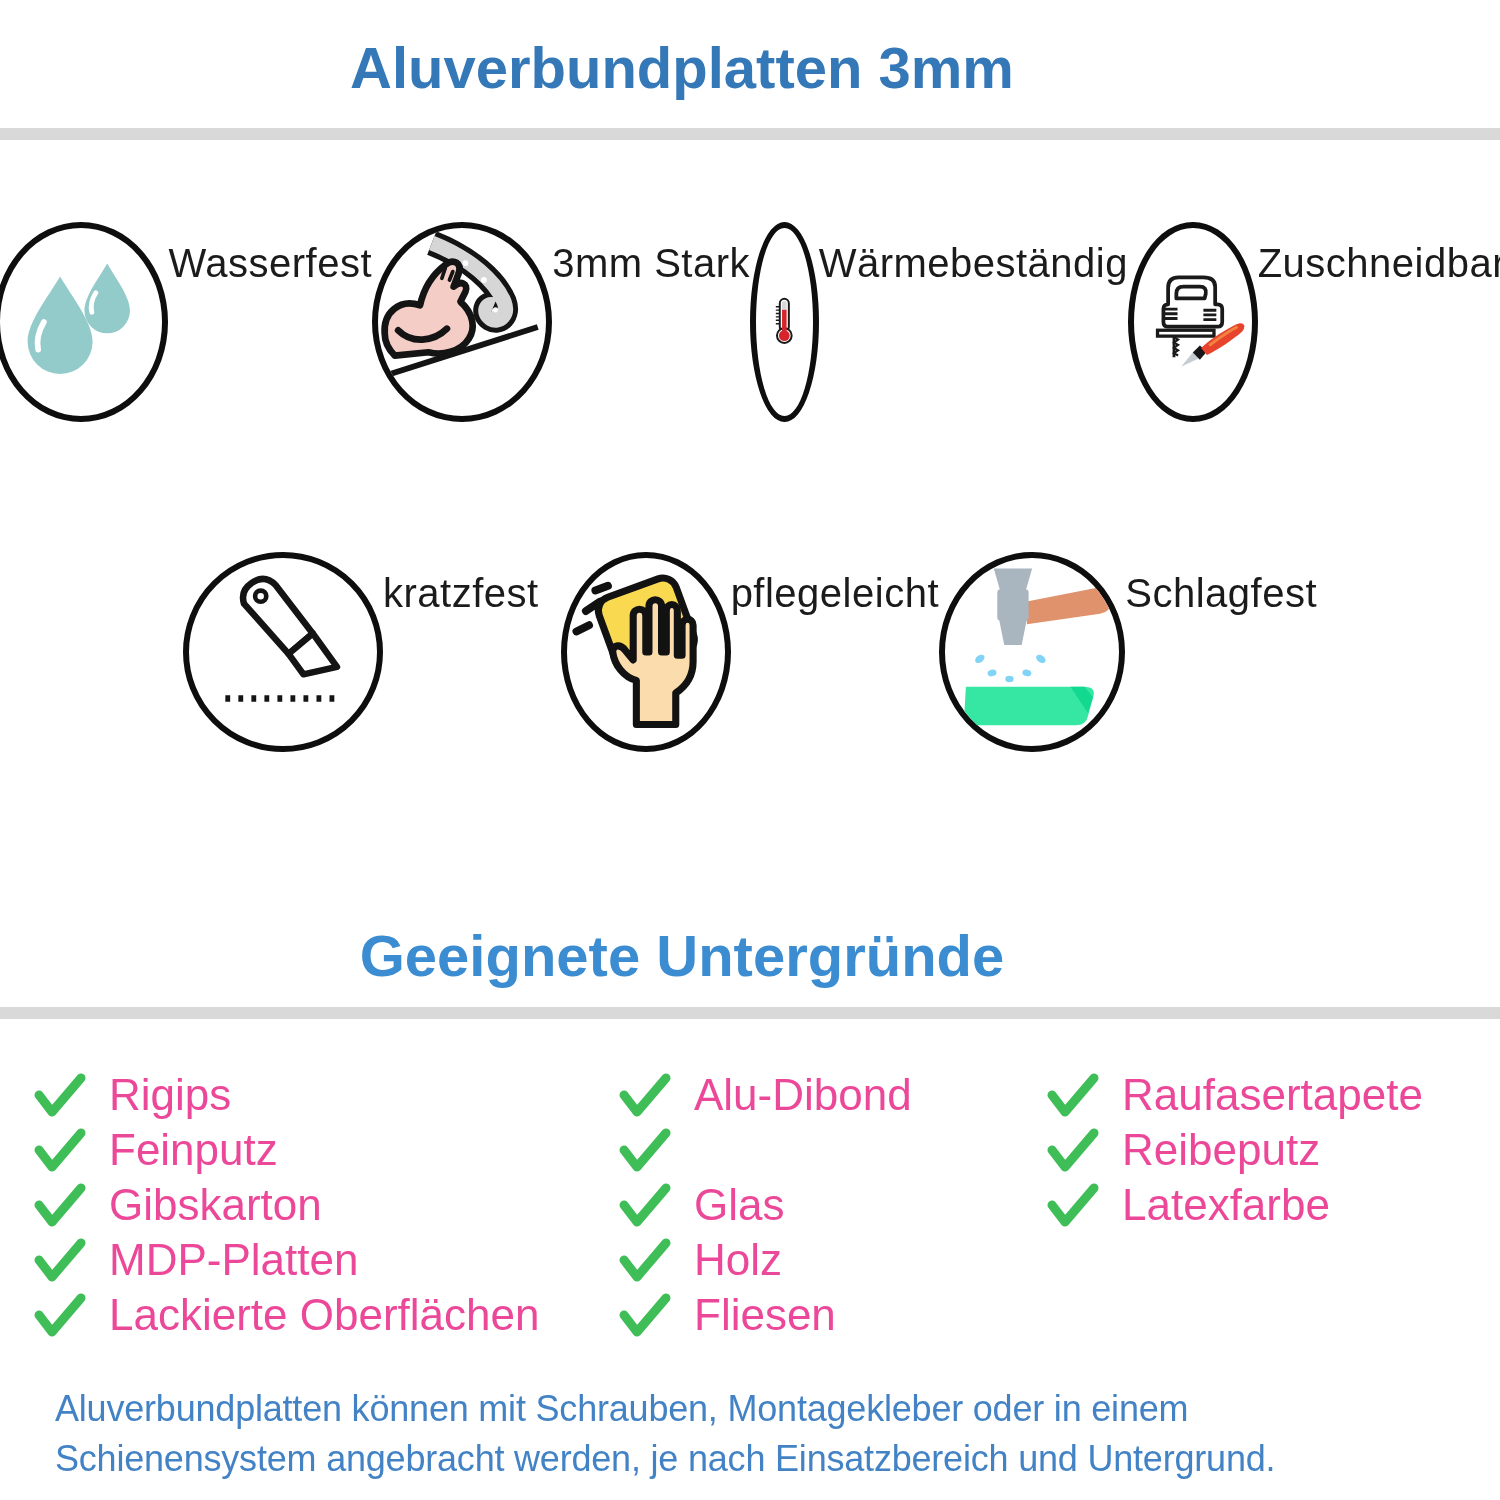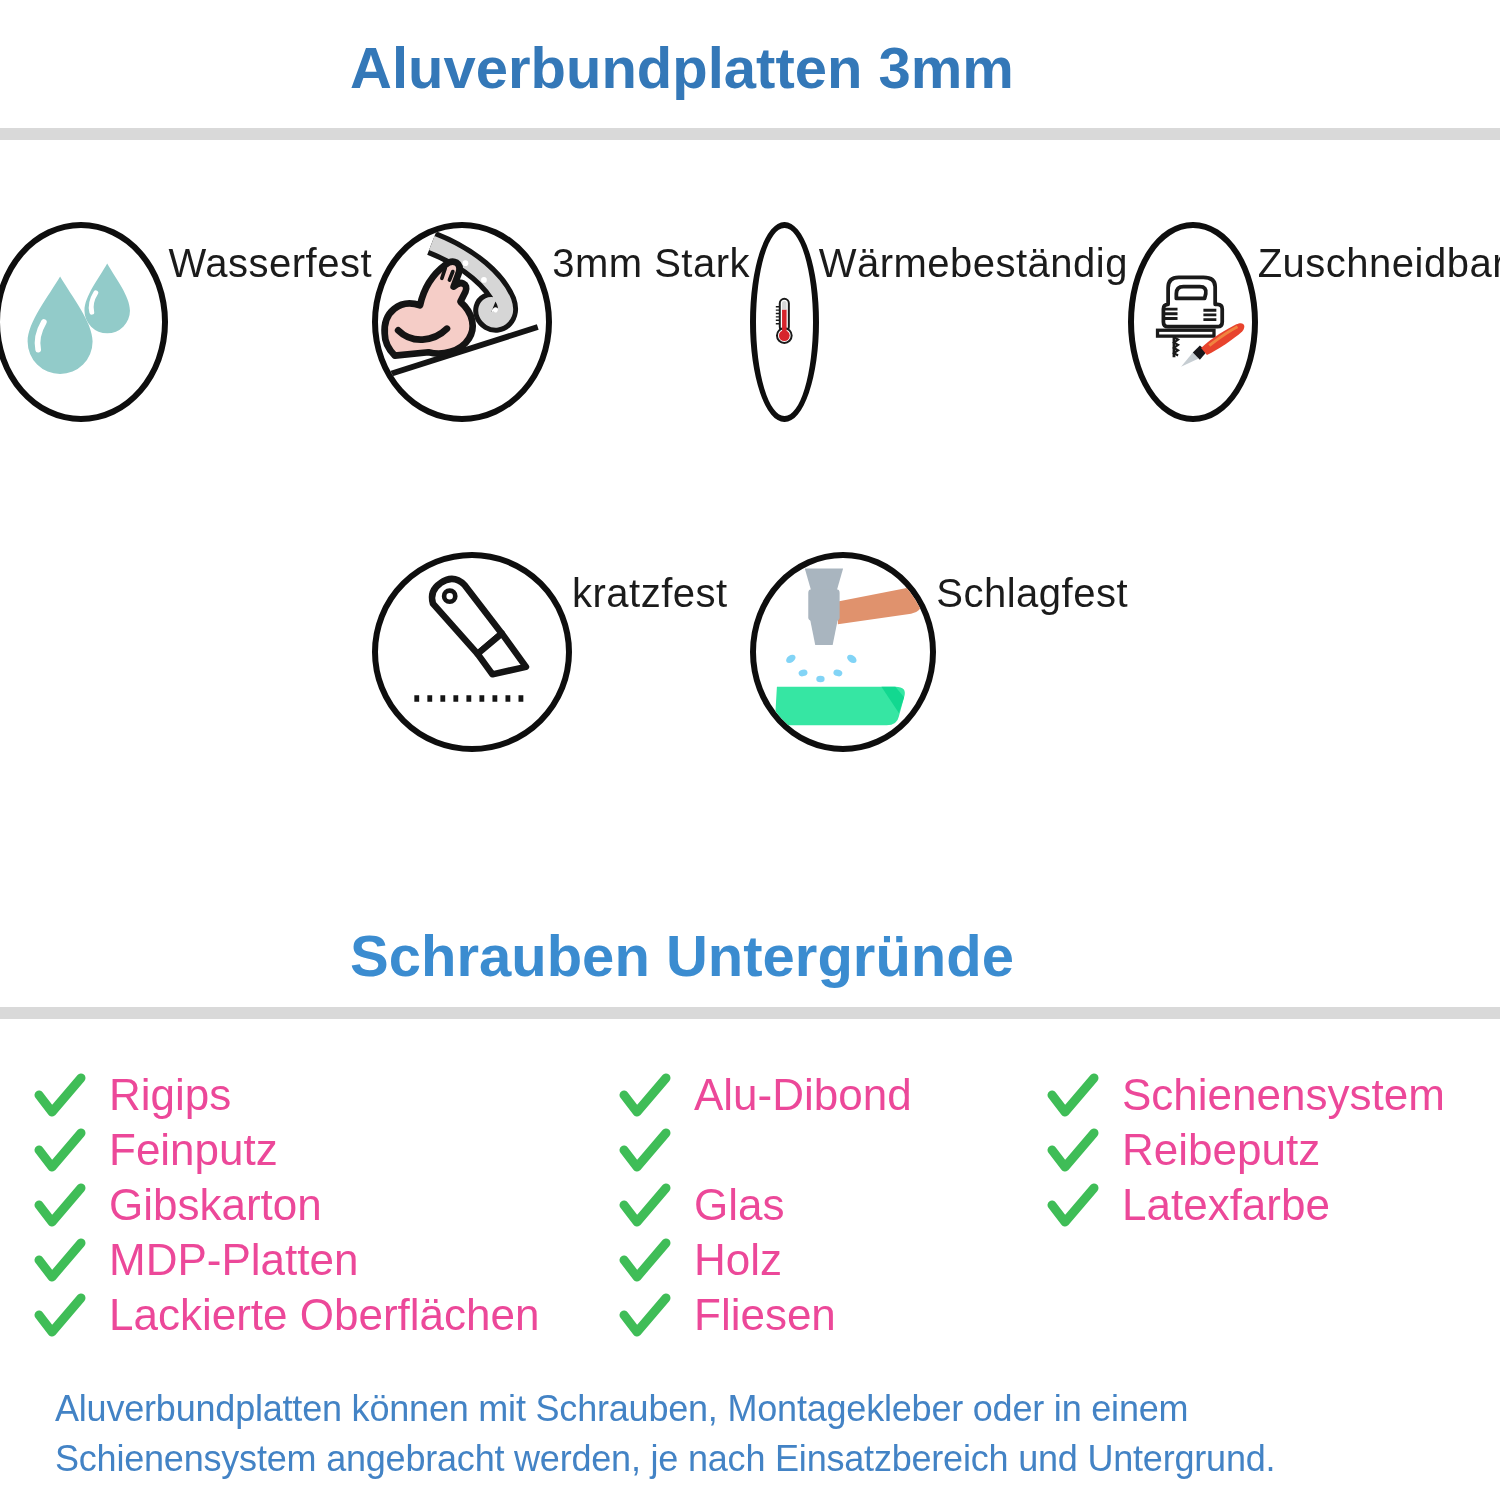--- a/index.html
+++ b/index.html
@@ -123,20 +123,32 @@
       <svg viewBox="0 0 100 100">
         <path d="M33 13 Q40 8 46 14 L66 40 L53 51 L29 24 Q27 17 33 13 Z" fill="#ffffff" stroke="#141414" stroke-width="3.5" stroke-linejoin="round"></path>
         <circle cx="38" cy="20" r="3" fill="none" stroke="#141414" stroke-width="2.5"></circle>
         <path d="M53 51 L66 40 L79 58 L61 62 Z" fill="#ffffff" stroke="#141414" stroke-width="3.5" stroke-linejoin="round"></path>
         <line x1="19" y1="75" x2="81" y2="75" stroke="#141414" stroke-width="3.5" stroke-dasharray="2.6 4.4"></line>
       </svg>
     </div>
     <div class="f-label">kratzfest</div>
   </div>
 
+  <div class="feature">
+    <div class="circle">
+      <svg viewBox="0 0 100 100">
+        <path d="M12 24 L21 18 M6 37 L14 33 M18 11 L26 8" stroke="#111111" stroke-width="5" stroke-linecap="round"></path>
+        <g transform="rotate(-20 50 32)">
+          <rect x="24" y="8" width="52" height="50" rx="9" fill="#f9d94f" stroke="#121212" stroke-width="4.5"></rect>
+        </g>
+        <path d="M44 96 L44 68 C36 66 30 58 29 50 C29 45 34 45 37 49 L42 55 L42 27 C42 21.5 50 21.5 50 27 L50 50 L52 50 L52 21 C52 15.5 60 15.5 60 21 L60 50 L63 50 L63 24 C63 18.5 70 18.5 70 24 L70 52 L73 52 L73 33 C73 28 80 28 80 33 L80 56 C80 66 75 72 69 76 L69 96 Z" fill="#fbdcad" stroke="#121212" stroke-width="4.5" stroke-linejoin="round"></path>
+      </svg>
+    </div>
+    <div class="f-label">pflegeleicht</div>
+  </div>
 
   <div class="feature">
     <div class="circle">
       <svg viewBox="0 0 100 100">
         <path d="M47 21 L88 13 Q95 12 95 18 L95 22 Q95 27 89 28 L47 34 Z" fill="#e0926d"></path>
         <polygon points="28 2, 50 2, 46 16, 32 16" fill="#a9b5bf"></polygon>
         <rect x="30" y="14" width="18" height="18" rx="2" fill="#a9b5bf"></rect>
         <polygon points="31 31, 47 31, 44 46, 34 46" fill="#a9b5bf"></polygon>
         <ellipse cx="20" cy="54" rx="3" ry="2" fill="#82d4f6" transform="rotate(-35 20 54)"></ellipse>
         <ellipse cx="27" cy="62" rx="2.6" ry="1.9" fill="#82d4f6" transform="rotate(-15 27 62)"></ellipse>
@@ -145,21 +157,21 @@
         <ellipse cx="55" cy="54" rx="3" ry="2" fill="#82d4f6" transform="rotate(35 55 54)"></ellipse>
         <polygon points="11 84, 14 93, 9 90" fill="#e84a3a"></polygon>
         <path d="M12 70 L80 70 Q87 70 85 76 L82 87 Q81 92 75 92 L15 92 Q10 92 11 87 Z" fill="#36e6a3"></path>
         <polygon points="72 70, 80 70, 85 76, 82 85" fill="#12d890"></polygon>
       </svg>
     </div>
     <div class="f-label">Schlagfest</div>
   </div>
 </div>
 
-<h2 class="title title-2">Schrauben Untergründe</h2>
+<h2 class="title title-2">Geeignete Untergründe</h2>
 <div class="bar bar-2"></div>
 
 <div class="list-col col-1">
   <div class="list-item">
     <svg class="check" viewBox="0 0 54 46">
         <path d="M6 23 L19 40 L48 6" fill="none" stroke="#3fbd57" stroke-width="9" stroke-linecap="round" stroke-linejoin="round"></path>
       </svg>
     <span class="li-label">Rigips</span>
   </div>
   <div class="list-item">
@@ -218,21 +230,21 @@
       </svg>
     <span class="li-label">Fliesen</span>
   </div>
 </div>
 
 <div class="list-col col-3">
   <div class="list-item">
     <svg class="check" viewBox="0 0 54 46">
         <path d="M6 23 L19 40 L48 6" fill="none" stroke="#3fbd57" stroke-width="9" stroke-linecap="round" stroke-linejoin="round"></path>
       </svg>
-    <span class="li-label">Schienensystem</span>
+    <span class="li-label">Raufasertapete</span>
   </div>
   <div class="list-item">
     <svg class="check" viewBox="0 0 54 46">
         <path d="M6 23 L19 40 L48 6" fill="none" stroke="#3fbd57" stroke-width="9" stroke-linecap="round" stroke-linejoin="round"></path>
       </svg>
     <span class="li-label">Reibeputz</span>
   </div>
   <div class="list-item">
     <svg class="check" viewBox="0 0 54 46">
         <path d="M6 23 L19 40 L48 6" fill="none" stroke="#3fbd57" stroke-width="9" stroke-linecap="round" stroke-linejoin="round"></path>

